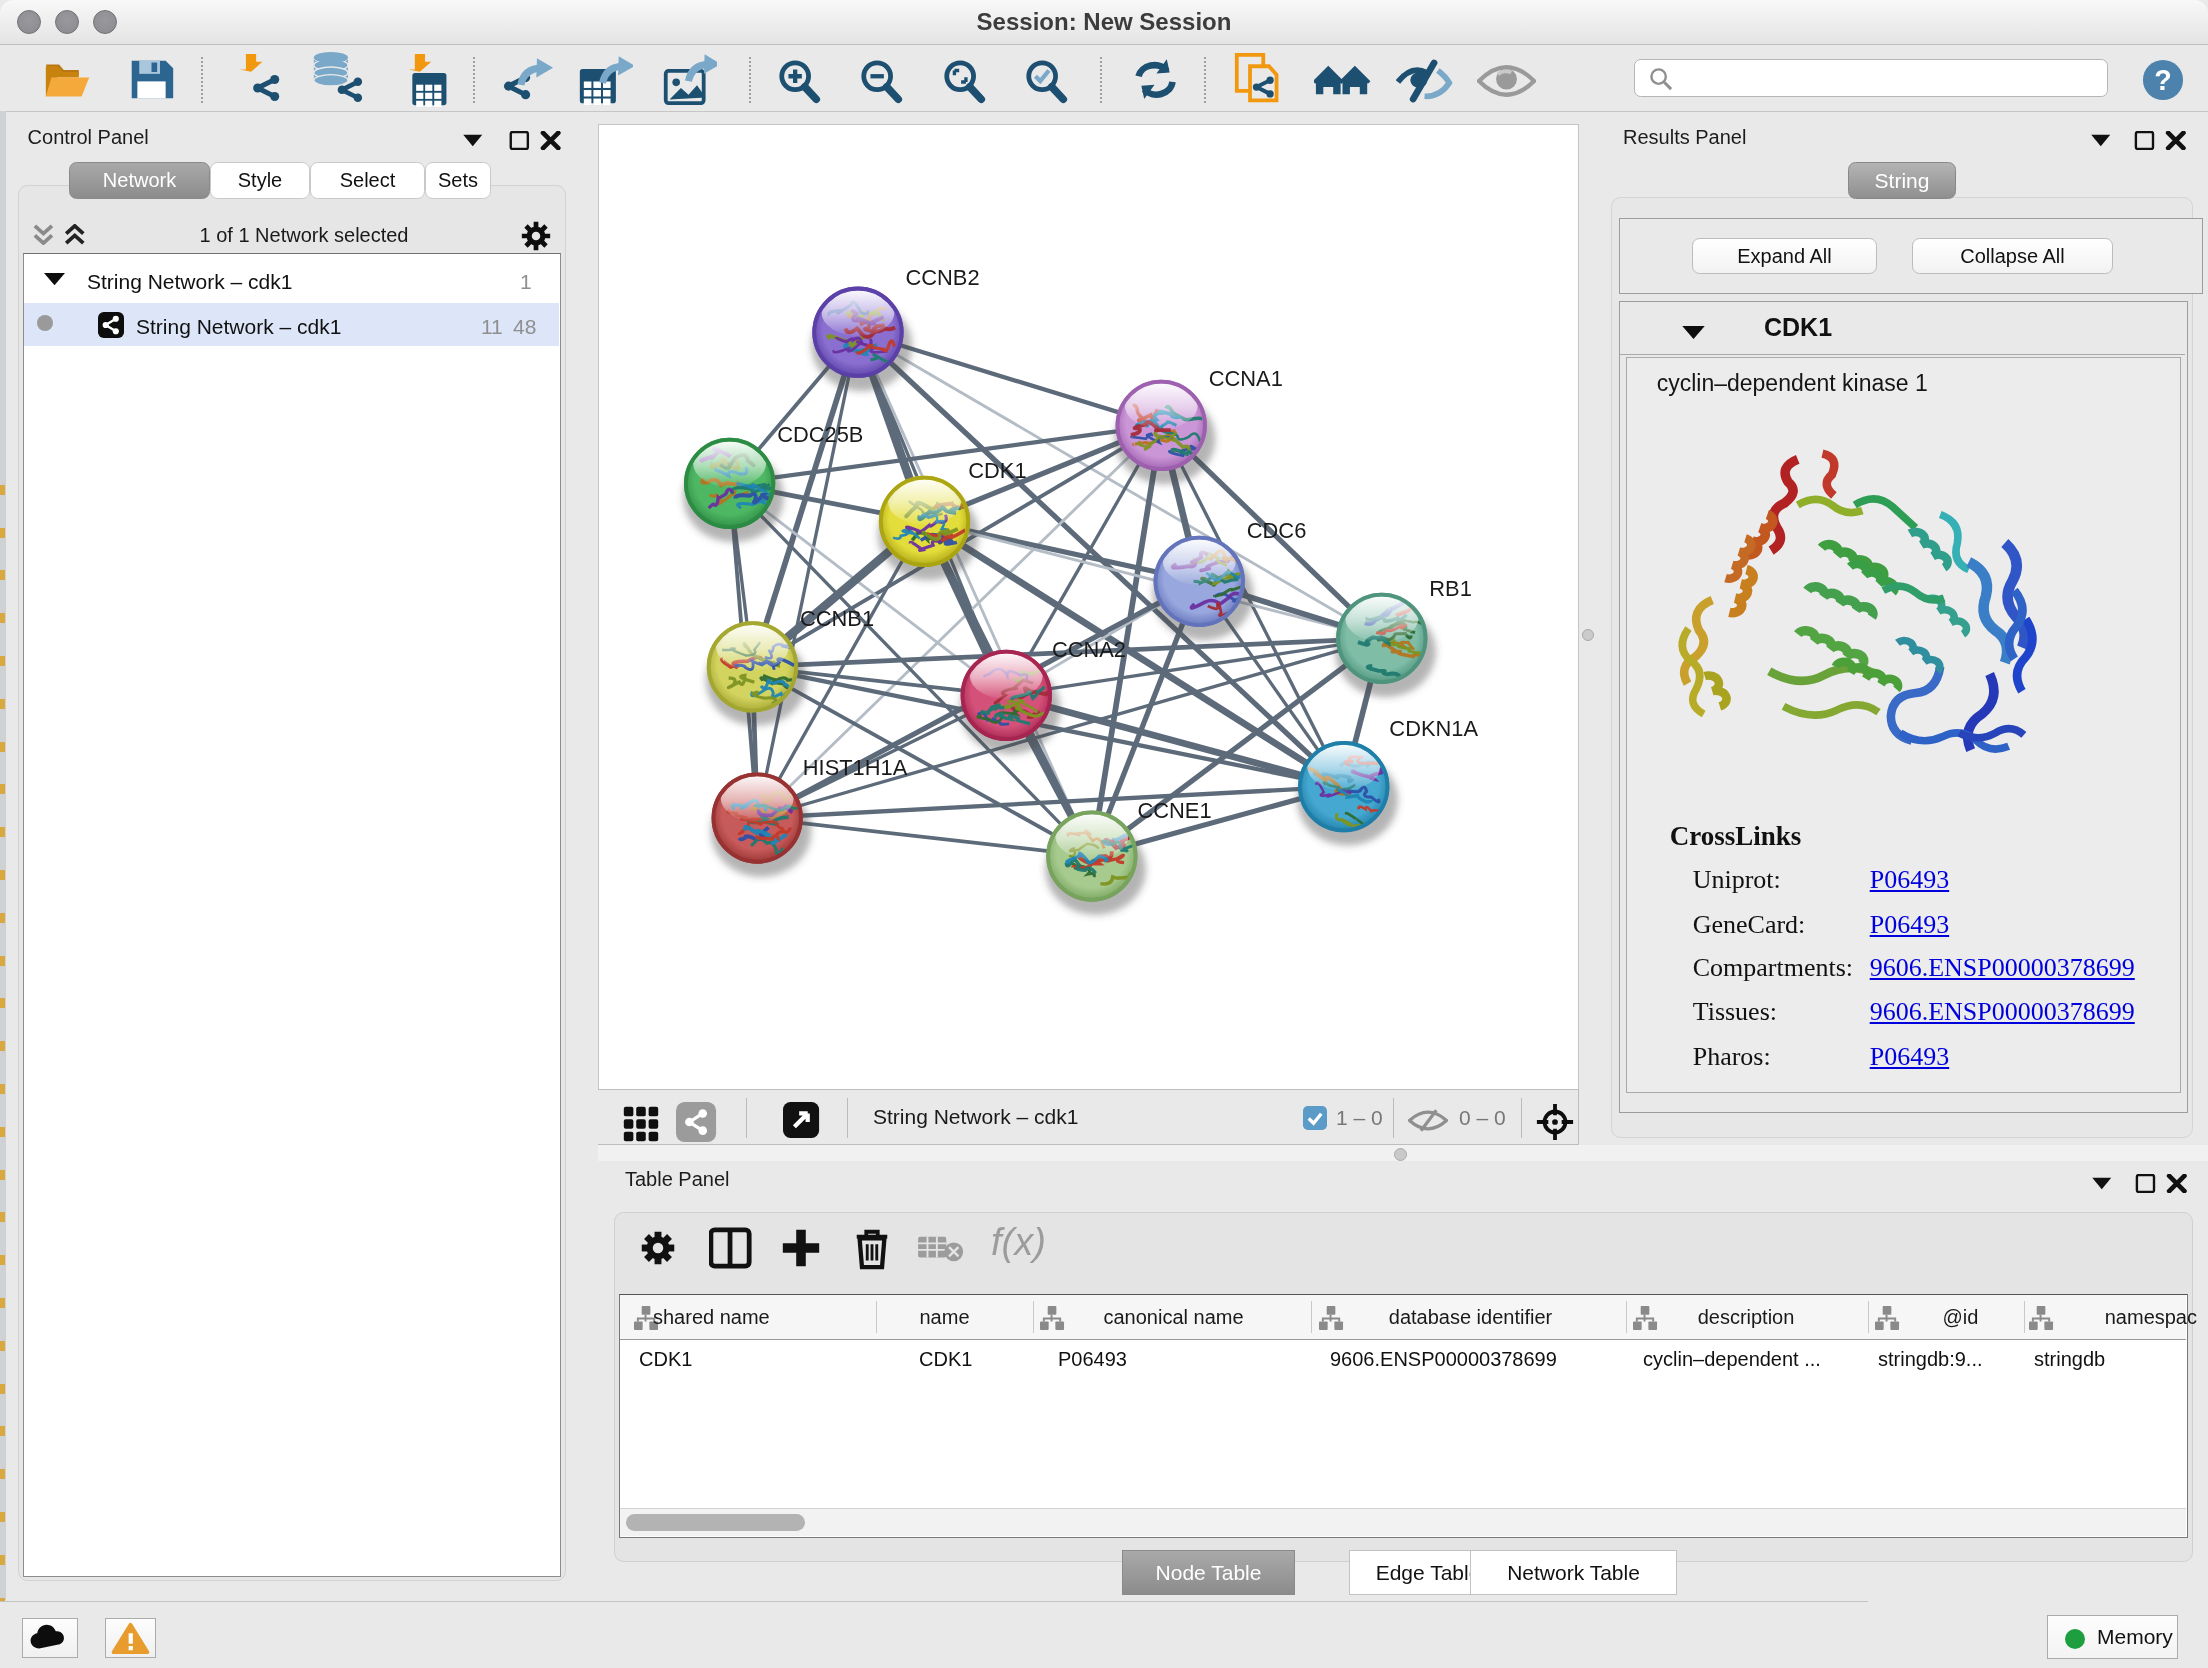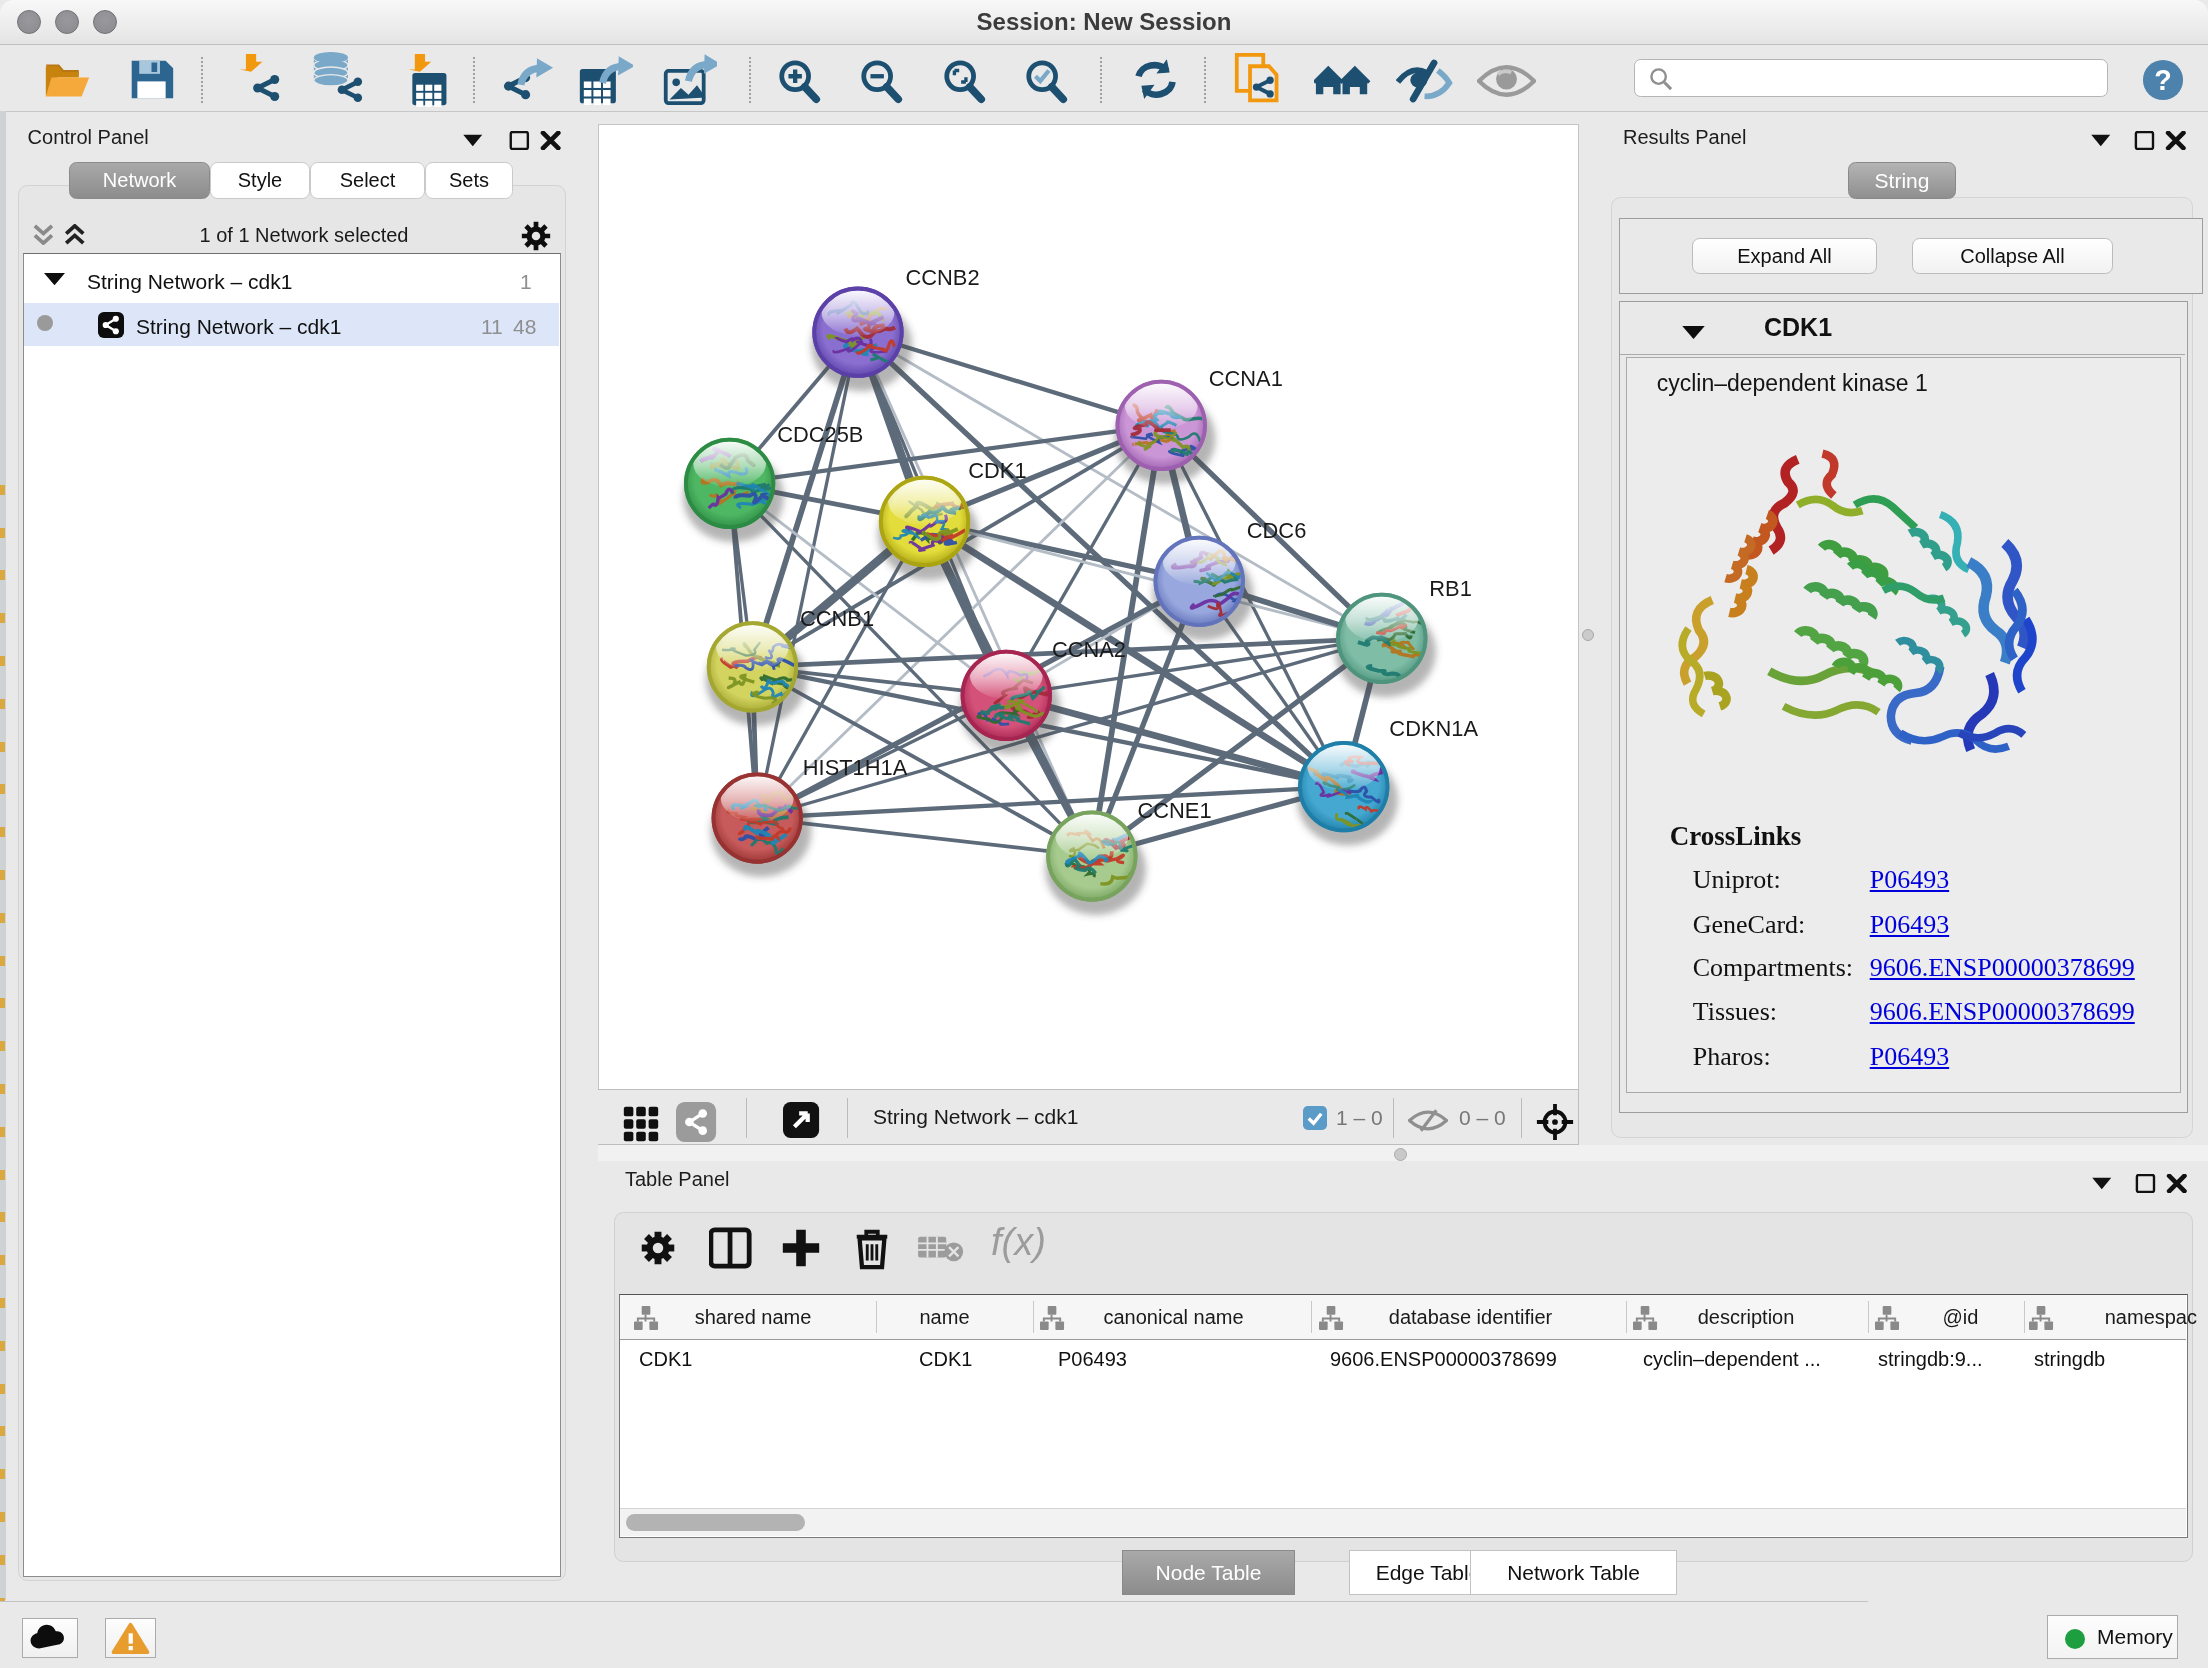--- a/index.html
+++ b/index.html
@@ -238,21 +238,21 @@
 <div class="abs" id="cp-title">Control Panel</div>
 <svg class="abs" style="left:463px;top:131px" width="105" height="19" viewBox="0 0 110 20">
     <polygon points="0,4 20,4 10,16" fill="#111"></polygon>
     <rect x="50" y="1" width="18" height="18" fill="none" stroke="#111" stroke-width="2.5" rx="2"></rect>
     <path d="M84 2 L100 18 M100 2 L84 18" stroke="#111" stroke-width="5" stroke-linecap="round"></path>
   </svg>
 <div class="abs" id="cp-box"></div>
 <div class="tab tabsel" style="left:69px;width:141px">Network</div>
 <div class="tab" style="left:210px;width:100px">Style</div>
 <div class="tab" style="left:310px;width:115px">Select</div>
-<div class="tab" style="left:425px;width:88px">Sets</div>
+<div class="tab" style="left:425px;width:66px">Sets</div>
 <svg class="abs" style="left:32px;top:224px" width="57" height="21" viewBox="0 0 60 22">
     <path d="M3 2 L12 10 L21 2 M3 12 L12 20 L21 12" fill="none" stroke="#8a8a8a" stroke-width="4"></path>
     <path d="M36 10 L45 2 L54 10 M36 20 L45 12 L54 20" fill="none" stroke="#222" stroke-width="4"></path>
   </svg>
 <div class="abs" style="left:114px;top:224px;width:380px;text-align:center;font-size:20px;color:#1a1a1a">1 of 1 Network selected</div>
 <svg class="abs" style="left:519px;top:219px" width="34" height="34" viewBox="0 0 36 36">
     <g fill="#0d0d0d">
       <circle cx="18" cy="18" r="10"></circle>
       <g stroke="#0d0d0d" stroke-width="5">
         <path d="M18 3v7M18 26v7M3 18h7M26 18h7M7.4 7.4l5 5M23.6 23.6l5 5M28.6 7.4l-5 5M12.4 23.6l-5 5"></path>
@@ -869,21 +869,21 @@
 <div class="abs" id="tbl">
   <div id="tbl-head">
       <svg style="position:absolute;left:14.3px;top:10.5px" width="25" height="25" viewBox="0 0 26 26">
         <g fill="#8a8a8a">
           <rect x="8" y="0" width="9" height="9" rx="1"></rect>
           <rect x="0" y="16" width="9" height="9" rx="1"></rect>
           <rect x="16" y="16" width="9" height="9" rx="1"></rect>
           <path d="M12 9 v4 M4 16 v-3 h17 v3 M12 13 v3" stroke="#8a8a8a" stroke-width="2" fill="none"></path>
         </g>
       </svg>
-      <div class="th" style="left:33px;width:200px;text-align:center">shared name</div>
+      <div class="th" style="left:33px;width:200px;">shared name</div>
       <div class="colsep" style="left:256px"></div>
       <div class="th" style="left:253px;width:143px;text-align:center">name</div>
       <div class="colsep" style="left:413px"></div>
       <svg style="position:absolute;left:420px;top:10.5px" width="25" height="25" viewBox="0 0 26 26">
         <g fill="#8a8a8a">
           <rect x="8" y="0" width="9" height="9" rx="1"></rect>
           <rect x="0" y="16" width="9" height="9" rx="1"></rect>
           <rect x="16" y="16" width="9" height="9" rx="1"></rect>
           <path d="M12 9 v4 M4 16 v-3 h17 v3 M12 13 v3" stroke="#8a8a8a" stroke-width="2" fill="none"></path>
         </g>

